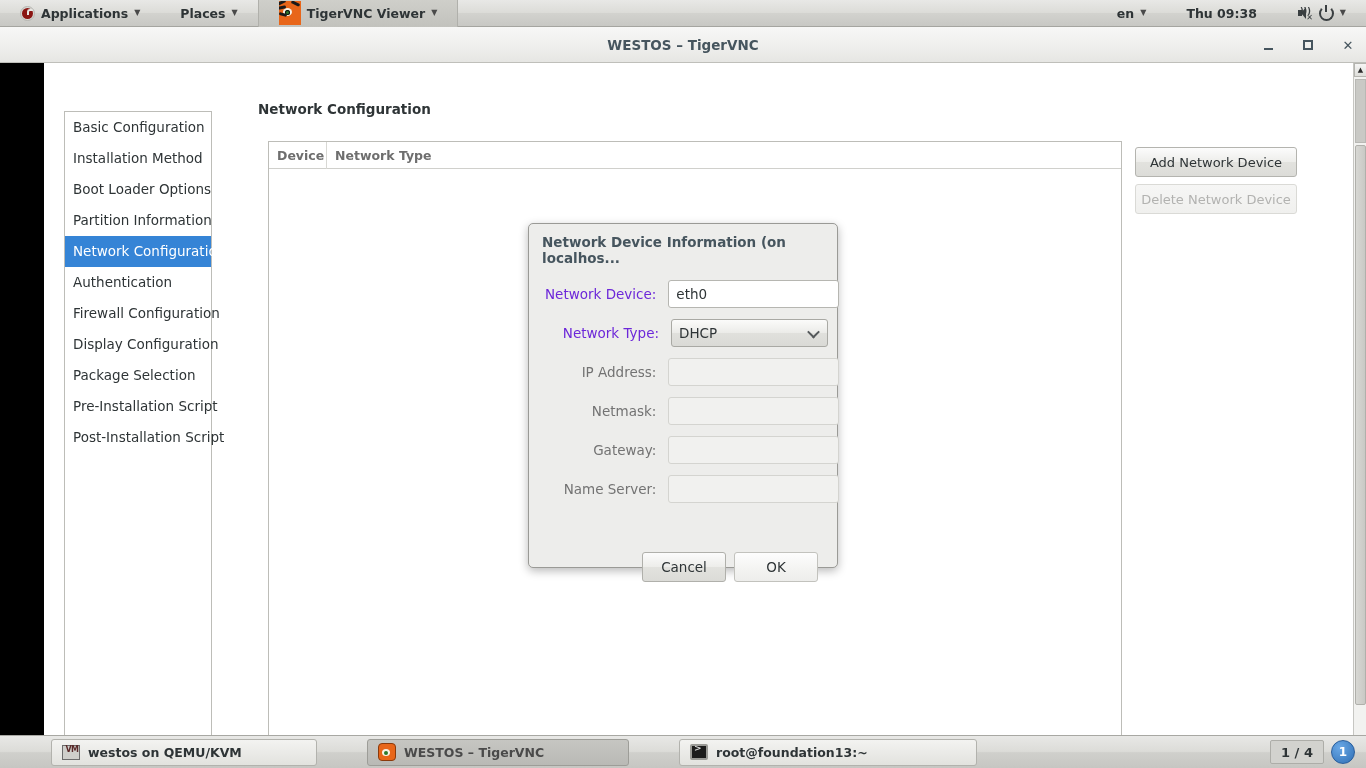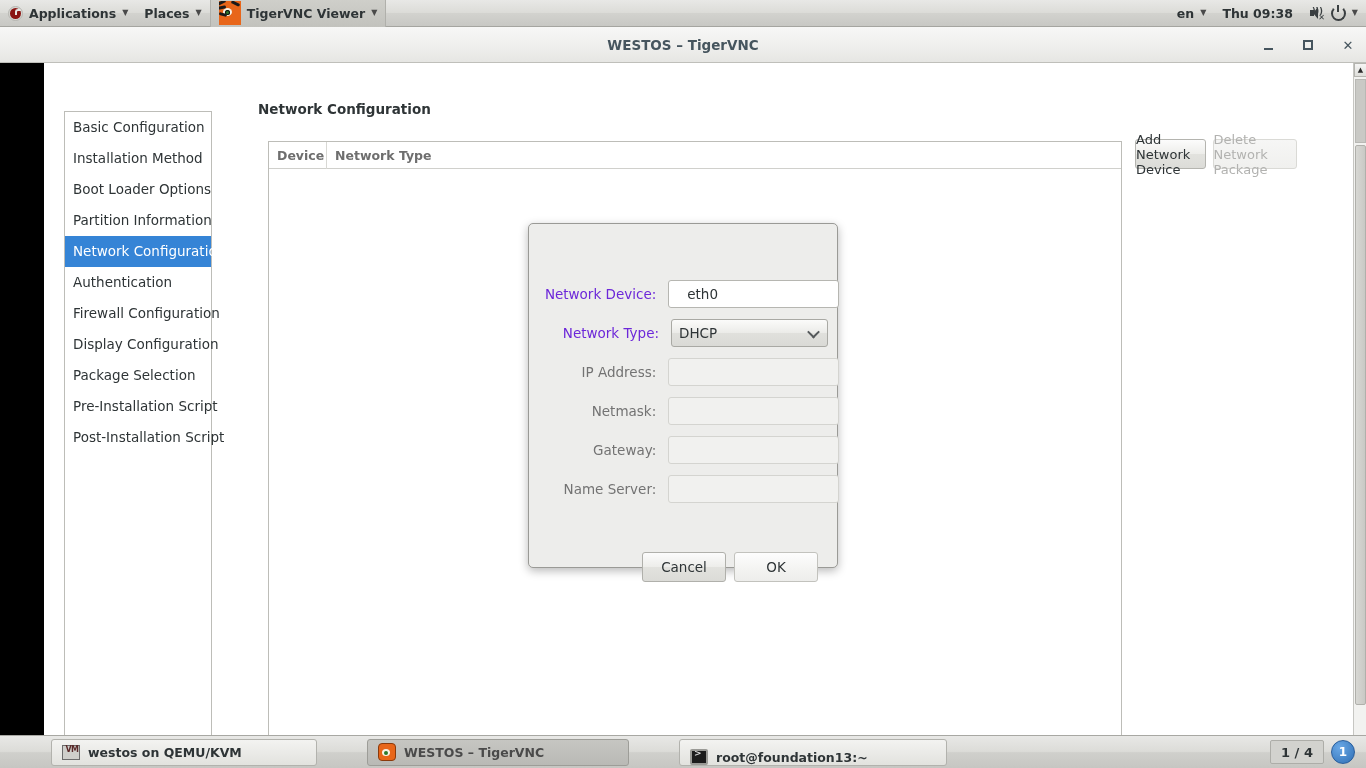--- a/index.html
+++ b/index.html
@@ -14,21 +14,21 @@
   
   #top-panel {
     position: absolute; left: 0; top: 0; width: 1366px; height: 27px;
     background: linear-gradient(to bottom, #e8e8e6 0%, #dcdcd8 48%, #d2d2ce 52%, #c8c8c4 100%);
     border-bottom: 1px solid #a5a5a0;
     display: flex; align-items: center;
     font-size: 12.5px; color: #2e3436; font-weight: bold;
   }
   .panel-item {
     display: flex; align-items: center; gap: 6px;
-    height: 27px; padding: 0 8px; white-space: nowrap;
+    height: 27px; padding: 0 20px; white-space: nowrap;
   }
   .panel-item.active {
     background: linear-gradient(to bottom, #cfcfca 0%, #c2c2bd 100%);
     border-left: 1px solid #b0b0ab; border-right: 1px solid #b0b0ab;
   }
   .caret { font-size: 8px; line-height: 1; color: #4a4a4a; }
   .fedora-logo {
     width: 15px; height: 15px; border-radius: 50%;
     background: #d8d8d4; border: 1px solid #b5b5b0; position: relative; overflow:hidden;
   }
@@ -161,22 +161,22 @@
     background: #ffffff;
   }
   .th {
     font-size: 12.5px; color: #6e6e6e; font-weight: bold;
     padding: 0 8px; height: 27px; line-height: 27px;
   }
   .th.col-device { width: 58px; border-right: 1px solid #d8d8d4; }
   .th.col-type { flex: 1; }
 
   #rightbtns {
-    position: absolute; left: 1091px; top: 76px; width: 162px;
-    display: flex; flex-direction: row; gap: 7px;
+    position: absolute; left: 1091px; top: 84px; width: 162px;
+    display: flex; flex-direction: column; gap: 7px;
   }
   .btn {
     height: 30px; border-radius: 3px; font-size: 13px; color: #2e3436;
     background: linear-gradient(to bottom,#fcfcfc 0%, #ededea 50%, #e2e2de 51%, #dcdcd8 100%);
     border: 1px solid #b4b4af;
     display: flex; align-items: center; justify-content: center;
   }
   .btn.disabled {
     color: #b2b2b0;
     background: linear-gradient(to bottom,#f6f6f5 0%, #f0f0ee 100%);
@@ -201,21 +201,21 @@
   }
   .dlg-label {
     width: 142px; text-align: right; padding-right: 12px;
     font-size: 13.5px; color: #6d28d9;
   }
   .dlg-label.dim { color: #737373; }
   .dlg-input {
     width: 174px; height: 28px; background: #ffffff;
     border: 1px solid #b6b6b1; border-radius: 3px;
     font-size: 13.5px; color: #2e3436;
-    display: flex; align-items: center; padding-left: 18px;
+    display: flex; align-items: center; padding-left: 7px;
   }
   .dlg-input.disabled { background: #f1f1ef; border-color: #d4d4d0; }
   .dlg-combo {
     width: 157px; height: 28px; border-radius: 3px;
     background: linear-gradient(to bottom,#fbfbfa 0%, #ebebe8 50%, #e0e0dc 51%, #dadad6 100%);
     border: 1px solid #a9a9a4;
     font-size: 13.5px; color: #2e3436;
     display: flex; align-items: center; padding: 0 7px;
     position: relative;
   }
@@ -258,21 +258,21 @@
     background: linear-gradient(to bottom,#f3f3f1,#e2e2de);
     border: 1px solid #b2b2ad;
     white-space: nowrap; overflow: hidden; margin-left: 48px;
   }
   .task.active {
     background: linear-gradient(to bottom,#c6c6c2,#b9b9b5);
     border: 1px solid #9d9d98; color: #4a4a4a;
   }
   .task.t1 { width: 266px; }
   .task.t2 { width: 262px; }
-  .task.t3 { width: 268px; align-items: flex-end; }
+  .task.t3 { width: 298px; }
 
   .ico-qemu {
     width: 18px; height: 15px; position: relative; flex: 0 0 auto;
     background: #cfcfcb; border: 1px solid #6b6b6b;
   }
   .ico-qemu::before {
     content:"VM"; position:absolute; left:0; top:-1px; width:18px;
     font-size:8px; font-weight:bold; color:#5a2a2a; text-align:center; letter-spacing:-0.5px;
   }
   .ico-term {
@@ -395,24 +395,25 @@
 
       <div id="devtable">
         <div id="devtable-head">
           <div class="th col-device">Device</div>
           <div class="th col-type">Network Type</div>
         </div>
       </div>
 
       <div id="rightbtns">
         <div class="btn">Add Network Device</div>
-        <div class="btn disabled">Delete Network Package</div>
+        <div class="btn disabled">Delete Network Device</div>
       </div>
 
       <div id="dialog">
+        <div id="dlg-title">Network Device Information (on localhos...</div>
 
         <div class="dlg-row" style="top:56px">
           <div class="dlg-label">Network Device:</div>
           <div class="dlg-input">eth0</div>
         </div>
 
         <div class="dlg-row" style="top:95px">
           <div class="dlg-label">Network Type:</div>
           <div class="dlg-combo">
             <span>DHCP</span>

